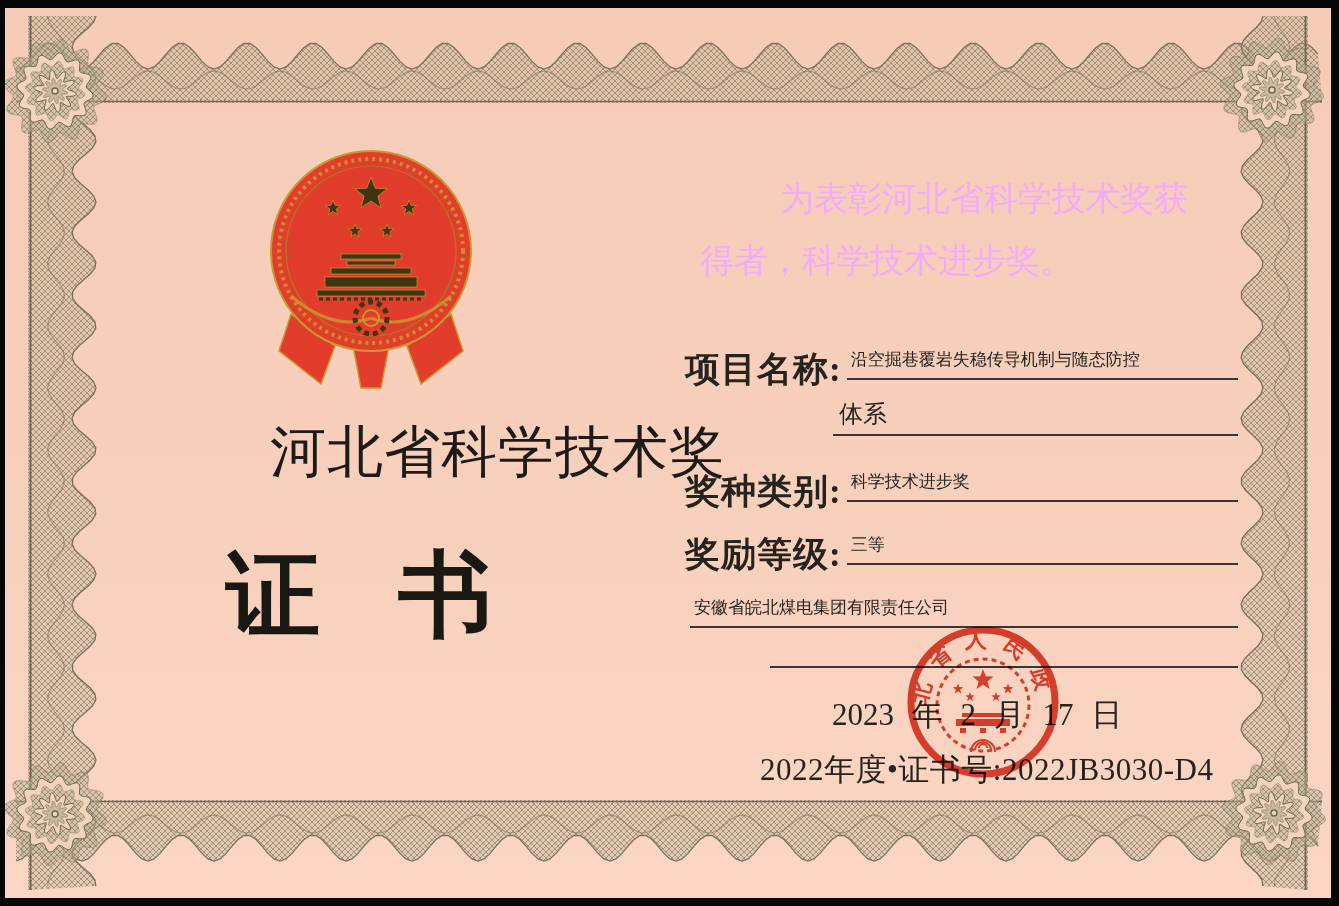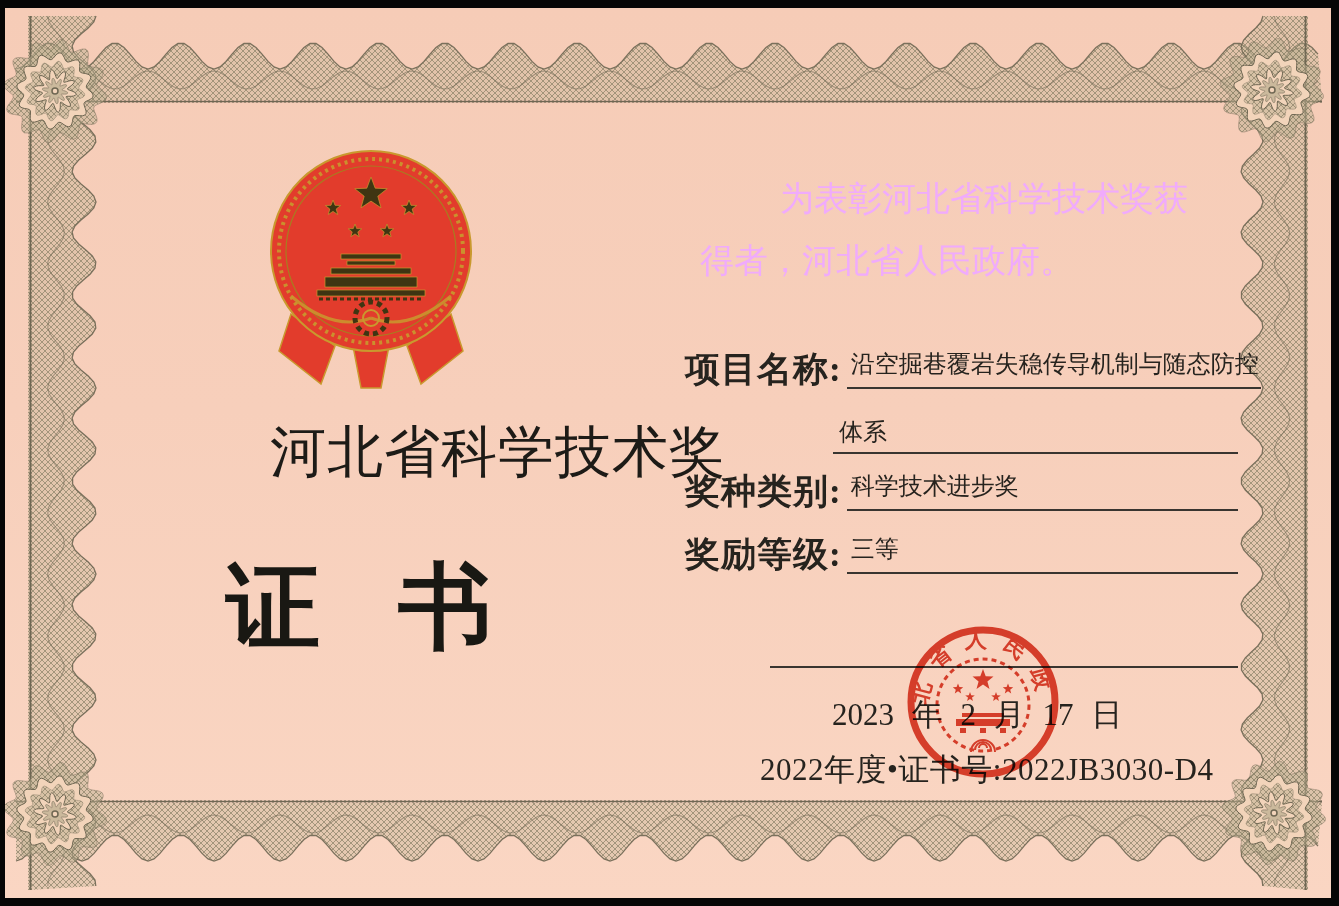--- a/index.html
+++ b/index.html
@@ -7,33 +7,33 @@
          font-family:"Liberation Serif","DejaVu Serif",serif;}
   .paper{position:absolute;left:5px;top:8px;width:1326px;height:891px;
          background:linear-gradient(180deg,#f6ccb7 0%,#f7cfbb 45%,#fad6c3 100%);}
   #deco{position:absolute;left:0;top:0;z-index:1;}
   .content{position:absolute;left:0;top:0;width:1339px;height:906px;z-index:2;}
   
   .emblem{position:absolute;left:261px;top:146px;width:220px;height:250px;}
   .award-title{position:absolute;left:0;top:420px;width:726px;text-align:right;
       font-family:"Liberation Sans","DejaVu Sans",sans-serif;font-weight:400;
       font-size:56px;line-height:64px;letter-spacing:1px;color:#1d1b17;}
-  .cert-word{position:absolute;left:226px;top:556px;
+  .cert-word{position:absolute;left:226px;top:544px;
       font-family:"Liberation Sans","DejaVu Sans",sans-serif;font-weight:700;
       font-size:94px;line-height:102px;letter-spacing:78px;color:#191813;white-space:nowrap;}
   
   .intro{position:absolute;left:700px;top:168px;width:505px;color:#f0abfc;}
   .intro div{font-size:34px;line-height:62px;letter-spacing:0px;white-space:nowrap;}
   .intro .l1{text-indent:80px;}
   .field-row{position:absolute;left:685px;width:553px;display:flex;align-items:flex-start;color:#26231e;margin-top:16px;}
   .field-label{font-size:35px;font-weight:700;line-height:44px;white-space:nowrap;letter-spacing:1px;}
   .value-line{flex:1;margin-left:5px;border-bottom:2px solid #393530;
-      font-size:24px;padding:0 2px 7px 4px;white-space:nowrap;color:#26231e;font-family:Liberation Mono, monospace;}
+      font-size:17px;padding:0 2px 7px 4px;white-space:nowrap;color:#26231e;font-family:Liberation Mono, monospace;}
   .row-1{top:332px;} .row-2{top:454px;} .row-3{top:517px;} .row-4{top:580px;}
-  .cont-line{position:absolute;left:833px;top:416px;width:405px;height:38px;
+  .cont-line{position:absolute;left:833px;top:398px;width:405px;height:38px;
       border-bottom:2px solid #393530;display:flex;align-items:flex-end;
       font-size:24px;padding:0 0 4px 6px;box-sizing:border-box;color:#26231e;}
   .blank-line{position:absolute;left:770px;top:666px;width:468px;border-top:2px solid #393530;}
   .date-line{position:absolute;left:832px;top:694px;font-size:31px;color:#26231e;
       word-spacing:10px;white-space:nowrap;}
   .certno-line{position:absolute;left:760px;top:749px;font-size:31px;color:#26231e;
       letter-spacing:.5px;white-space:nowrap;}
   
   .seal{position:absolute;left:898px;top:617px;width:170px;height:170px;z-index:3;
       mix-blend-mode:multiply;opacity:.95;}
@@ -151,40 +151,41 @@
         <circle cx="110" cy="172" r="16" fill="none" stroke="#3f3512" stroke-width="5" stroke-dasharray="5 4"></circle>
         <circle cx="110" cy="172" r="8" fill="none" stroke="#c9992e" stroke-width="2"></circle>
       </g>
     </svg>
 
     <div class="award-title">河北省科学技术奖</div>
     <div class="cert-word">证书</div>
 
     <div class="intro">
       <div class="l1">为表彰河北省科学技术奖获</div>
-      <div class="l2">得者，河北省人民政府。</div>
+      <div class="l2">得者，科学技术进步奖。</div>
     </div>
 
     <div class="field-row row-1">
       <span class="field-label">项目名称:</span>
       <span class="value-line">沿空掘巷覆岩失稳传导机制与随态防控</span>
     </div>
     <div class="cont-line">体系</div>
 
     <div class="field-row row-3">
       <span class="field-label">奖励等级:</span>
       <span class="value-line">三等</span>
     </div>
 
     <div class="field-row row-2">
       <span class="field-label">奖种类别:</span>
       <span class="value-line">科学技术进步奖</span>
     </div>
 
     <div class="field-row row-4">
+      <span class="value-line">安徽省皖北煤电集团有限责任公司</span>
     </div>
 
     <div class="blank-line"></div>
 
     <div class="date-line">2023 年 2 月 17 日</div>
     <div class="certno-line">2022年度•证书号:2022JB3030-D4</div>
   </div>
 
   <svg class="seal" viewBox="0 0 170 170">
     <circle cx="85" cy="85" r="72" fill="none" stroke="#d8402c" stroke-width="7"></circle>

